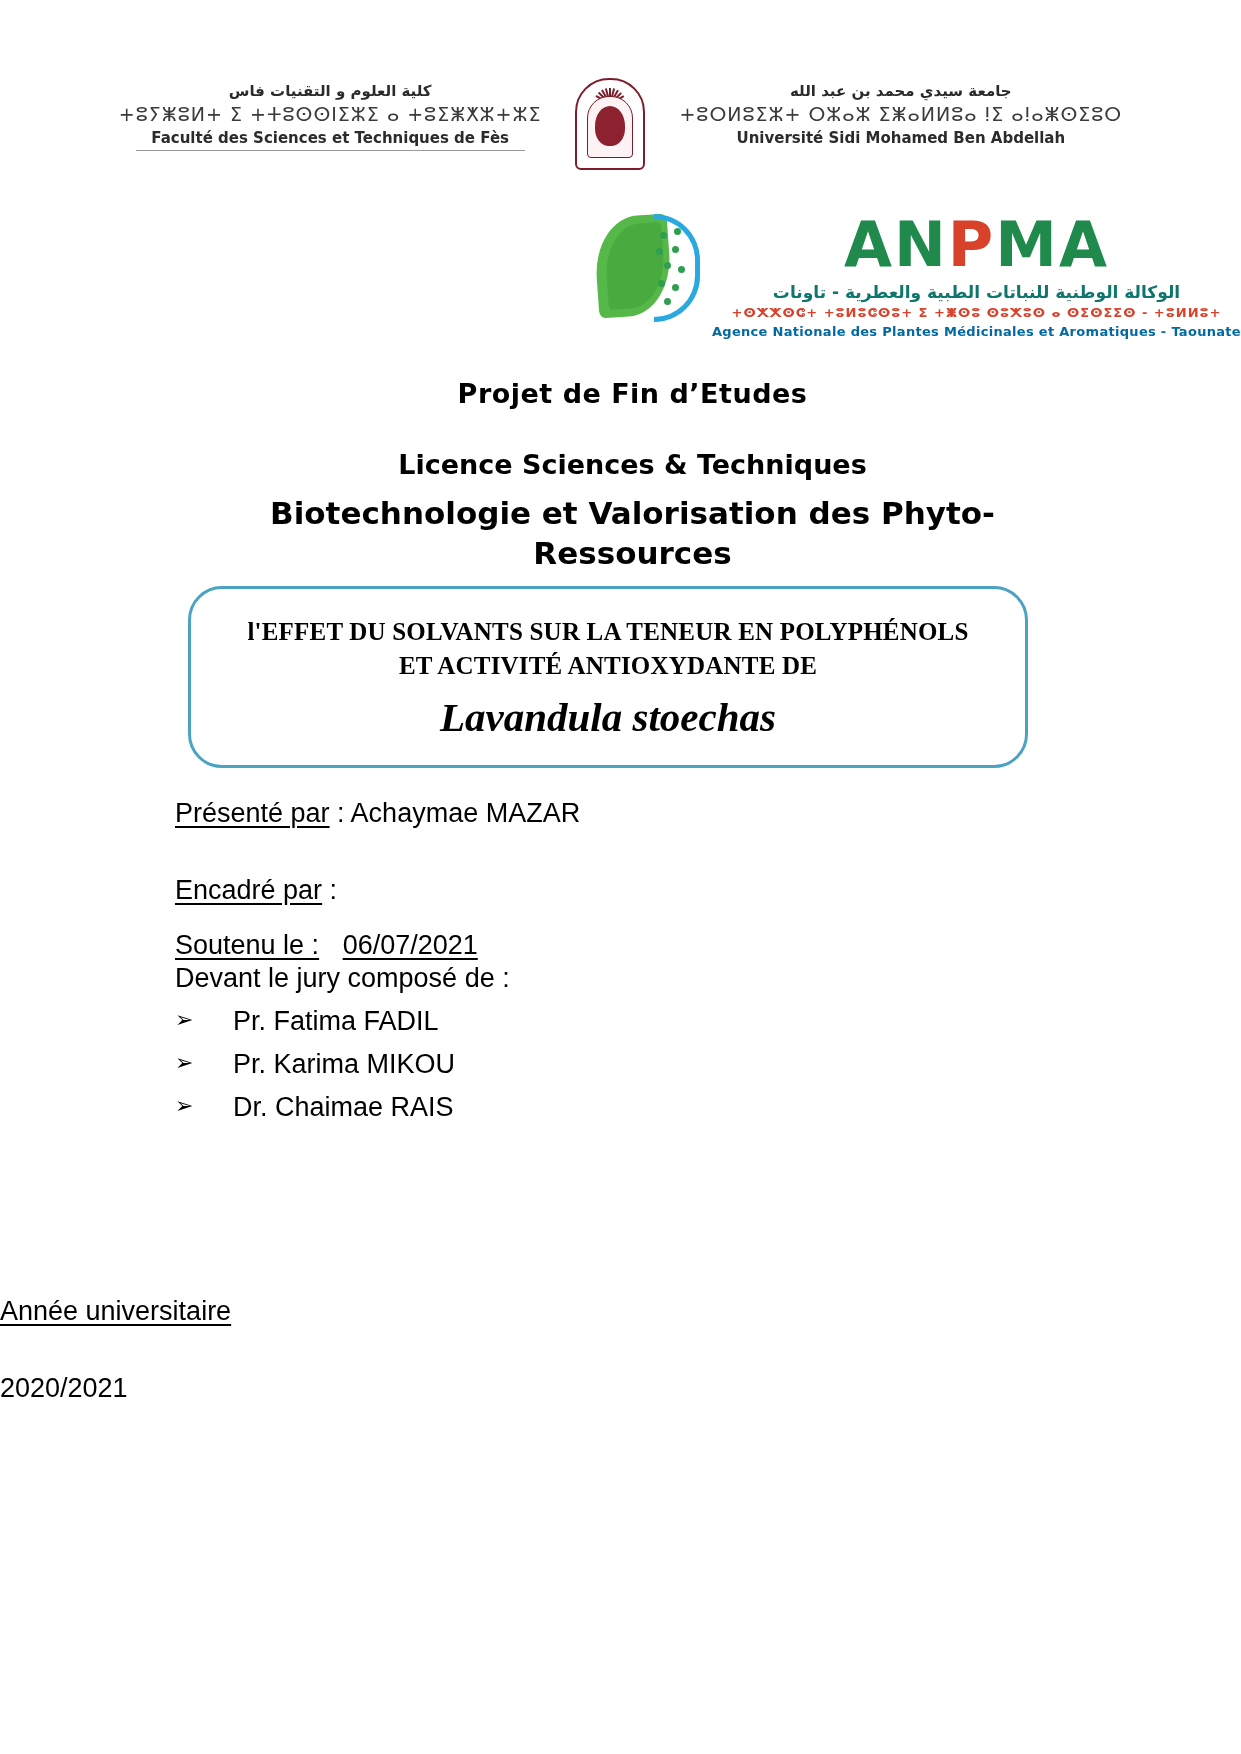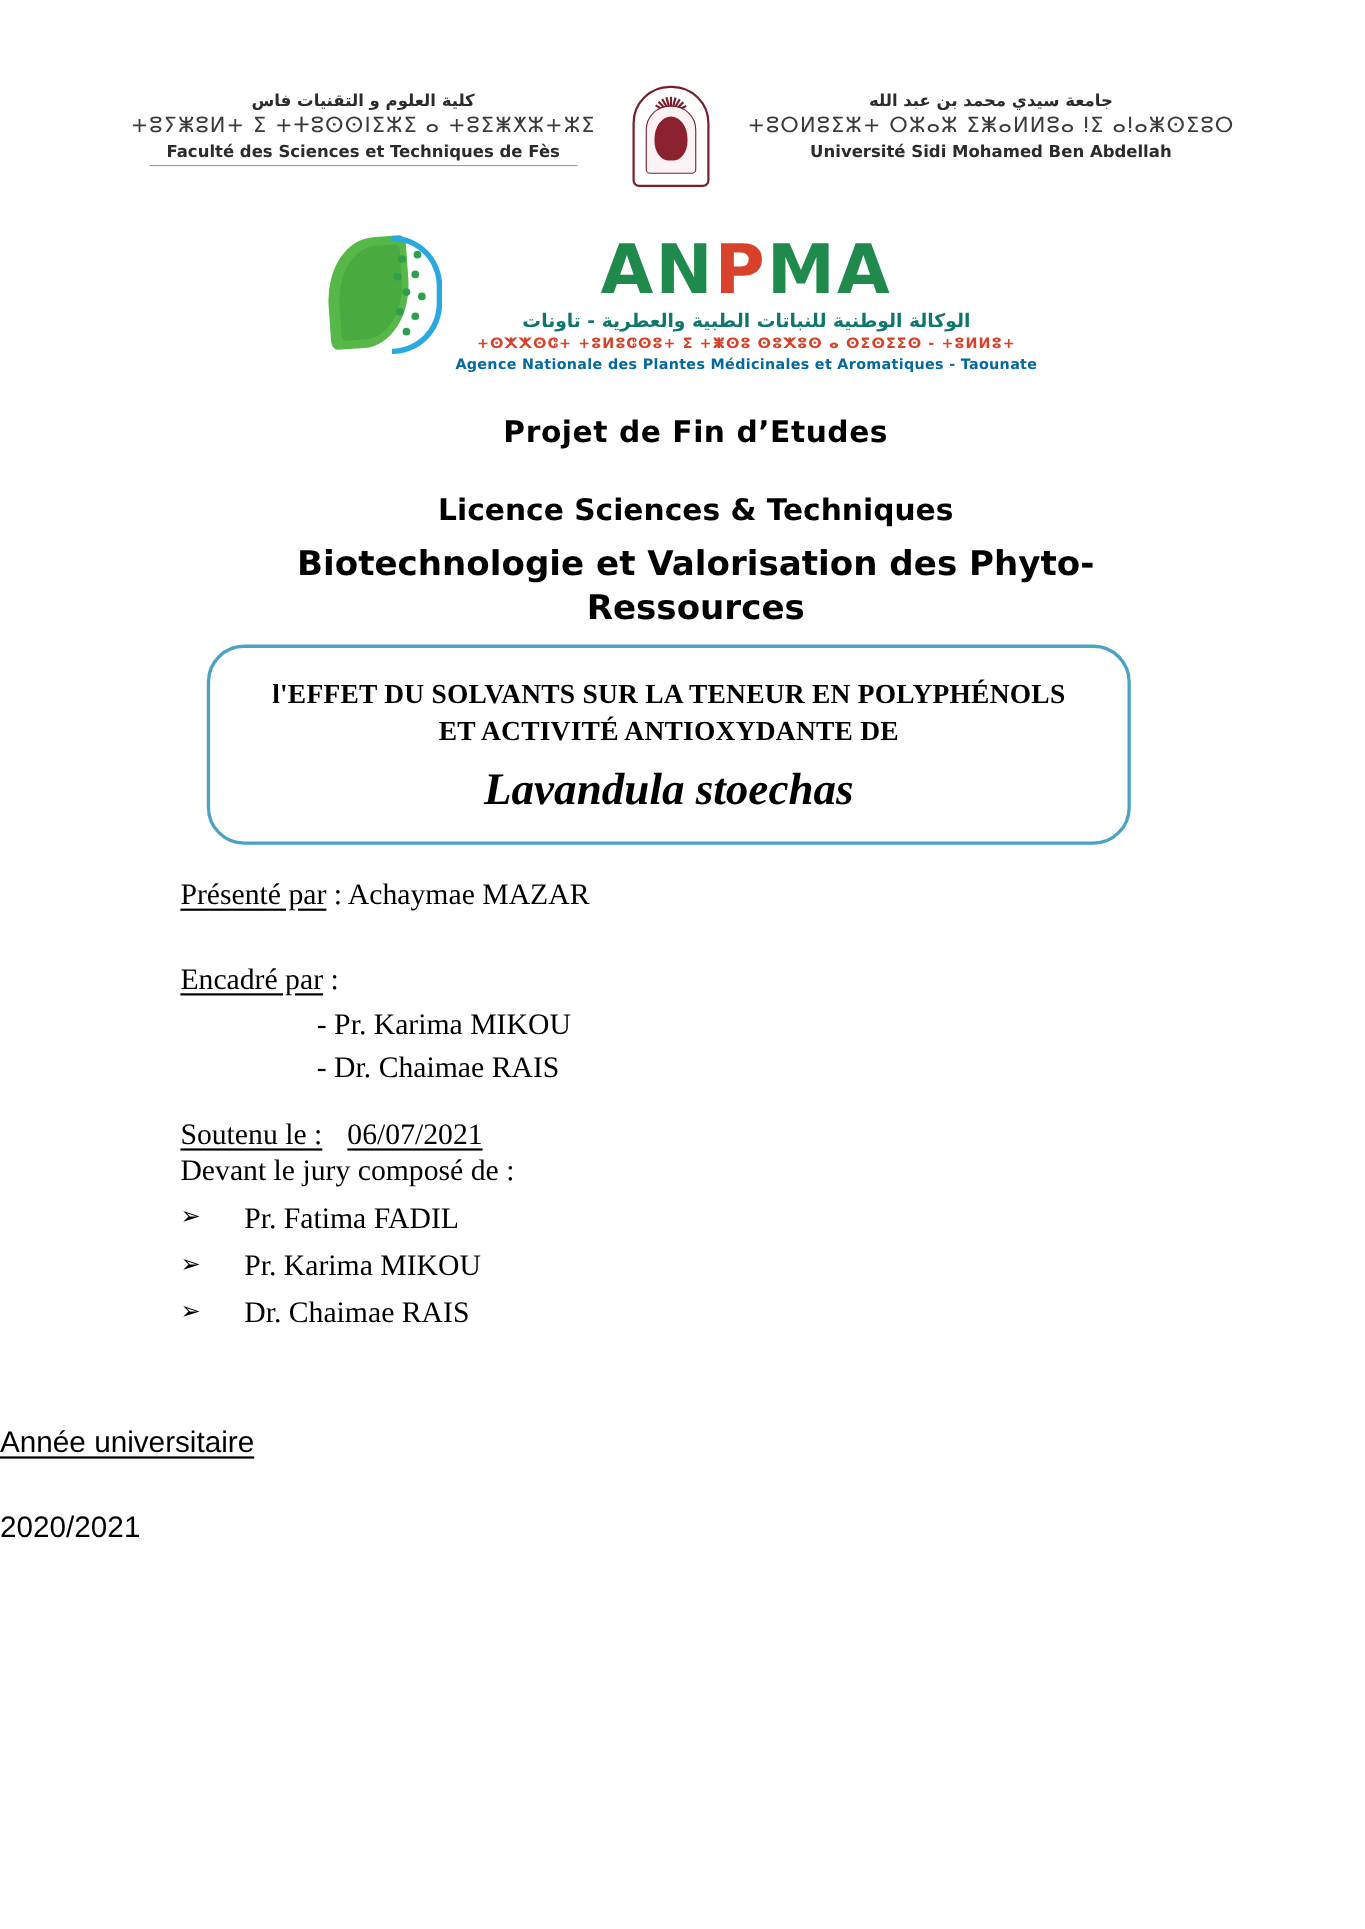--- a/index.html
+++ b/index.html
@@ -112,21 +112,21 @@
     transform-origin: bottom center;
   }
 
   
   .anpma-wrap {
     position: absolute;
     top: 214px;
     left: 0;
     width: 1241px;
     display: flex;
-    justify-content: center;
+    justify-content: flex-end;
   }
   .anpma {
     display: flex;
     align-items: flex-start;
     gap: 4px;
   }
   .leaf-mark {
     position: relative;
     width: 112px;
     height: 110px;
@@ -266,24 +266,24 @@
     font-family: "Liberation Serif", serif;
     font-style: italic;
     font-weight: bold;
     font-size: 41px;
     margin-top: 10px;
   }
 
   
   .info {
     position: absolute;
-    left: 164px;
+    left: 175px;
     top: 798px;
     width: 900px;
-    font-family: Liberation Serif, serif;
+    font-family: Liberation Sans, sans-serif;
     font-size: 27px;
   }
   .row { margin-bottom: 2px; }
   .u {
     text-decoration: underline;
     text-underline-offset: 4px;
   }
   .gap-lg { height: 44px; }
   .gap-md { height: 22px; }
   .dash-list {
@@ -414,24 +414,20 @@
   <div class="row">
     <span class="u">Présenté par</span><span> :  </span><span>Achaymae MAZAR</span>
   </div>
 
   <div class="gap-lg"></div>
 
   <div class="row">
     <span class="u">Encadré par</span><span> :</span>
   </div>
 
-  <ul class="dash-list">
-    <li>-  Pr. Karima MIKOU</li>
-    <li>-  Dr. Chaimae RAIS</li>
-  </ul>
 
   <div class="gap-md"></div>
 
   <div class="row">
     <span class="u">Soutenu le :</span>
     <span class="u" style="margin-left:16px;">06/07/2021</span>
   </div>
 
   <div class="row">Devant le jury composé de :</div>
 

